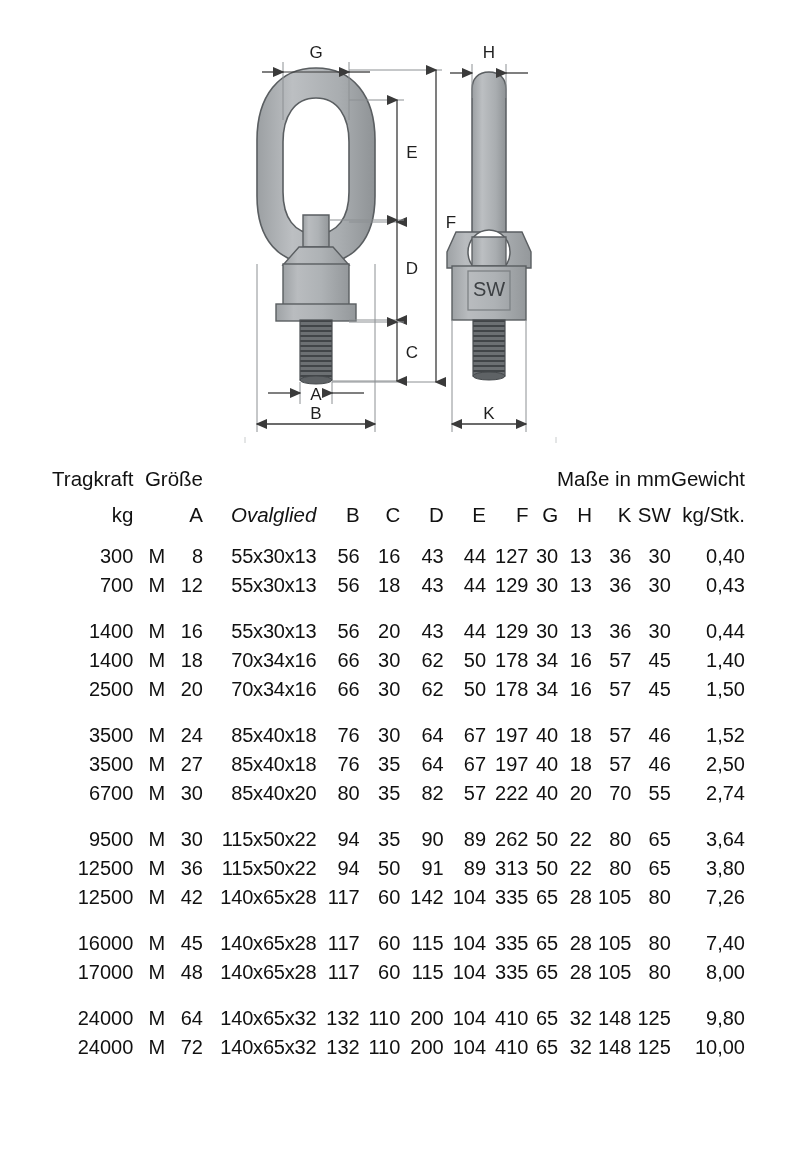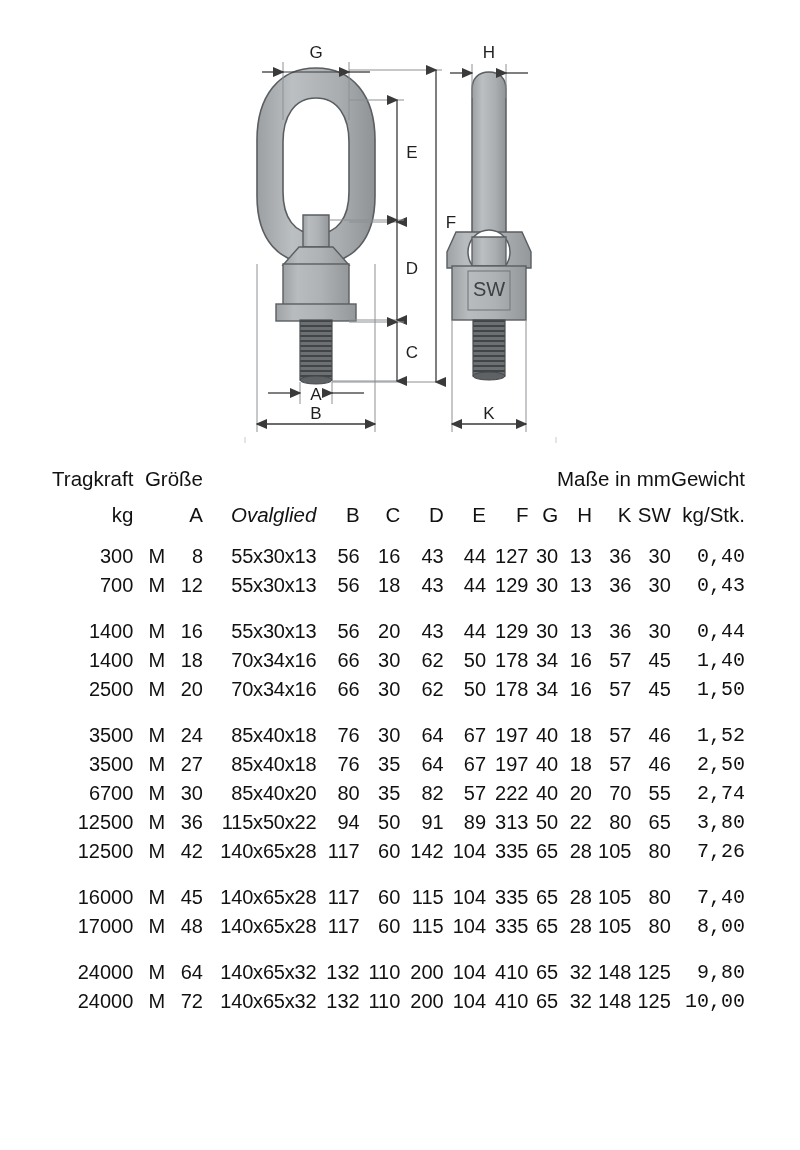--- a/index.html
+++ b/index.html
@@ -76,21 +76,21 @@
   col.c-h      { width: 46px; }
   col.c-k      { width: 46px; }
   col.c-sw     { width: 46px; }
   col.c-w      { width: 72px; }
 
   td.v-kg   { text-align: right; padding-right: 2px; }
   td.v-m    { text-align: center; }
   td.v-a    { text-align: right;  padding-right: 4px; }
   td.v-oval { text-align: center; letter-spacing: -0.2px; }
   td.v-num  { text-align: right;  padding-right: 6px; }
-  td.v-w    { text-align: right;  padding-right: 2px; font-family: Liberation Mono, monospace; }
+  td.v-w    { text-align: right;  padding-right: 2px; }
 
   th.t-kg   { text-align: right; padding-right: 2px; }
   th.t-a    { text-align: center; }
   th.t-oval { text-align: center; font-style: italic; }
   th.t-num  { text-align: right; padding-right: 6px; }
   th.t-w    { text-align: right; padding-right: 2px; }
 
   tr.group-start td { padding-top: 17px; }
 </style>
 </head>
@@ -406,20 +406,36 @@
           <td class="v-num">35</td>
           <td class="v-num">82</td>
           <td class="v-num">57</td>
           <td class="v-num">222</td>
           <td class="v-num">40</td>
           <td class="v-num">20</td>
           <td class="v-num">70</td>
           <td class="v-num">55</td>
           <td class="v-w">2,74</td>
         </tr>
+        <tr class="group-start">
+          <td class="v-kg">9500</td>
+          <td class="v-m">M</td>
+          <td class="v-a">30</td>
+          <td class="v-oval">115x50x22</td>
+          <td class="v-num">94</td>
+          <td class="v-num">35</td>
+          <td class="v-num">90</td>
+          <td class="v-num">89</td>
+          <td class="v-num">262</td>
+          <td class="v-num">50</td>
+          <td class="v-num">22</td>
+          <td class="v-num">80</td>
+          <td class="v-num">65</td>
+          <td class="v-w">3,64</td>
+        </tr>
         <tr>
           <td class="v-kg">12500</td>
           <td class="v-m">M</td>
           <td class="v-a">36</td>
           <td class="v-oval">115x50x22</td>
           <td class="v-num">94</td>
           <td class="v-num">50</td>
           <td class="v-num">91</td>
           <td class="v-num">89</td>
           <td class="v-num">313</td>

